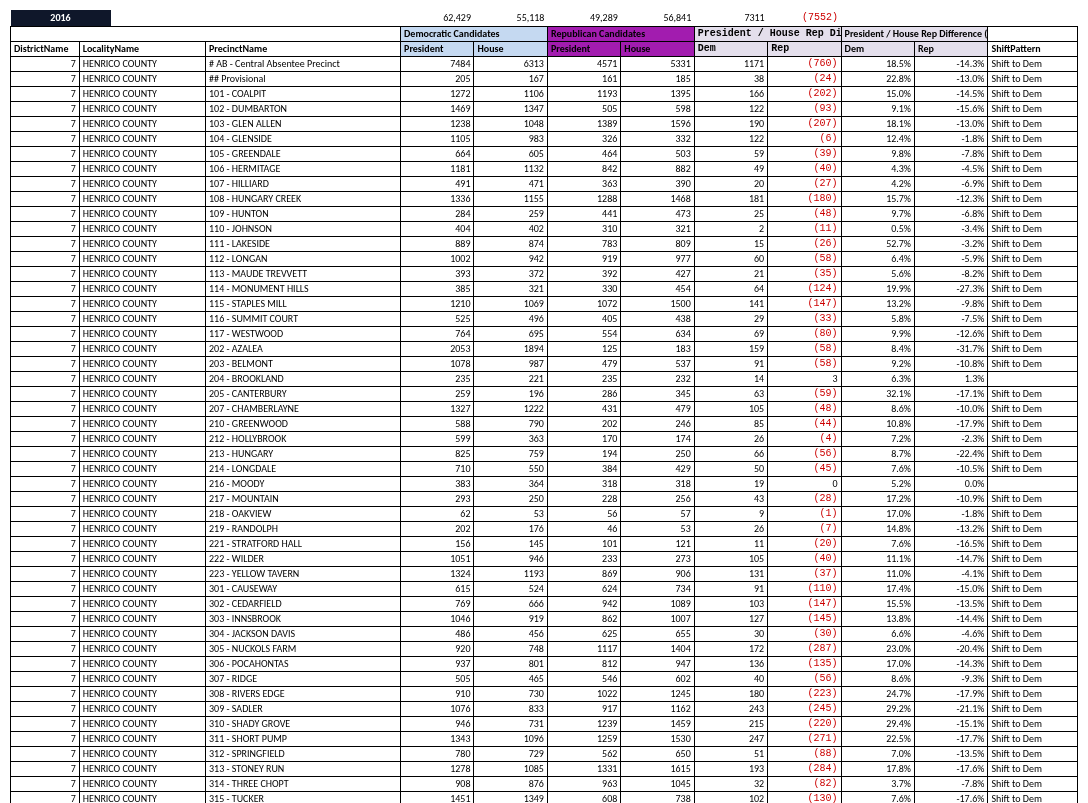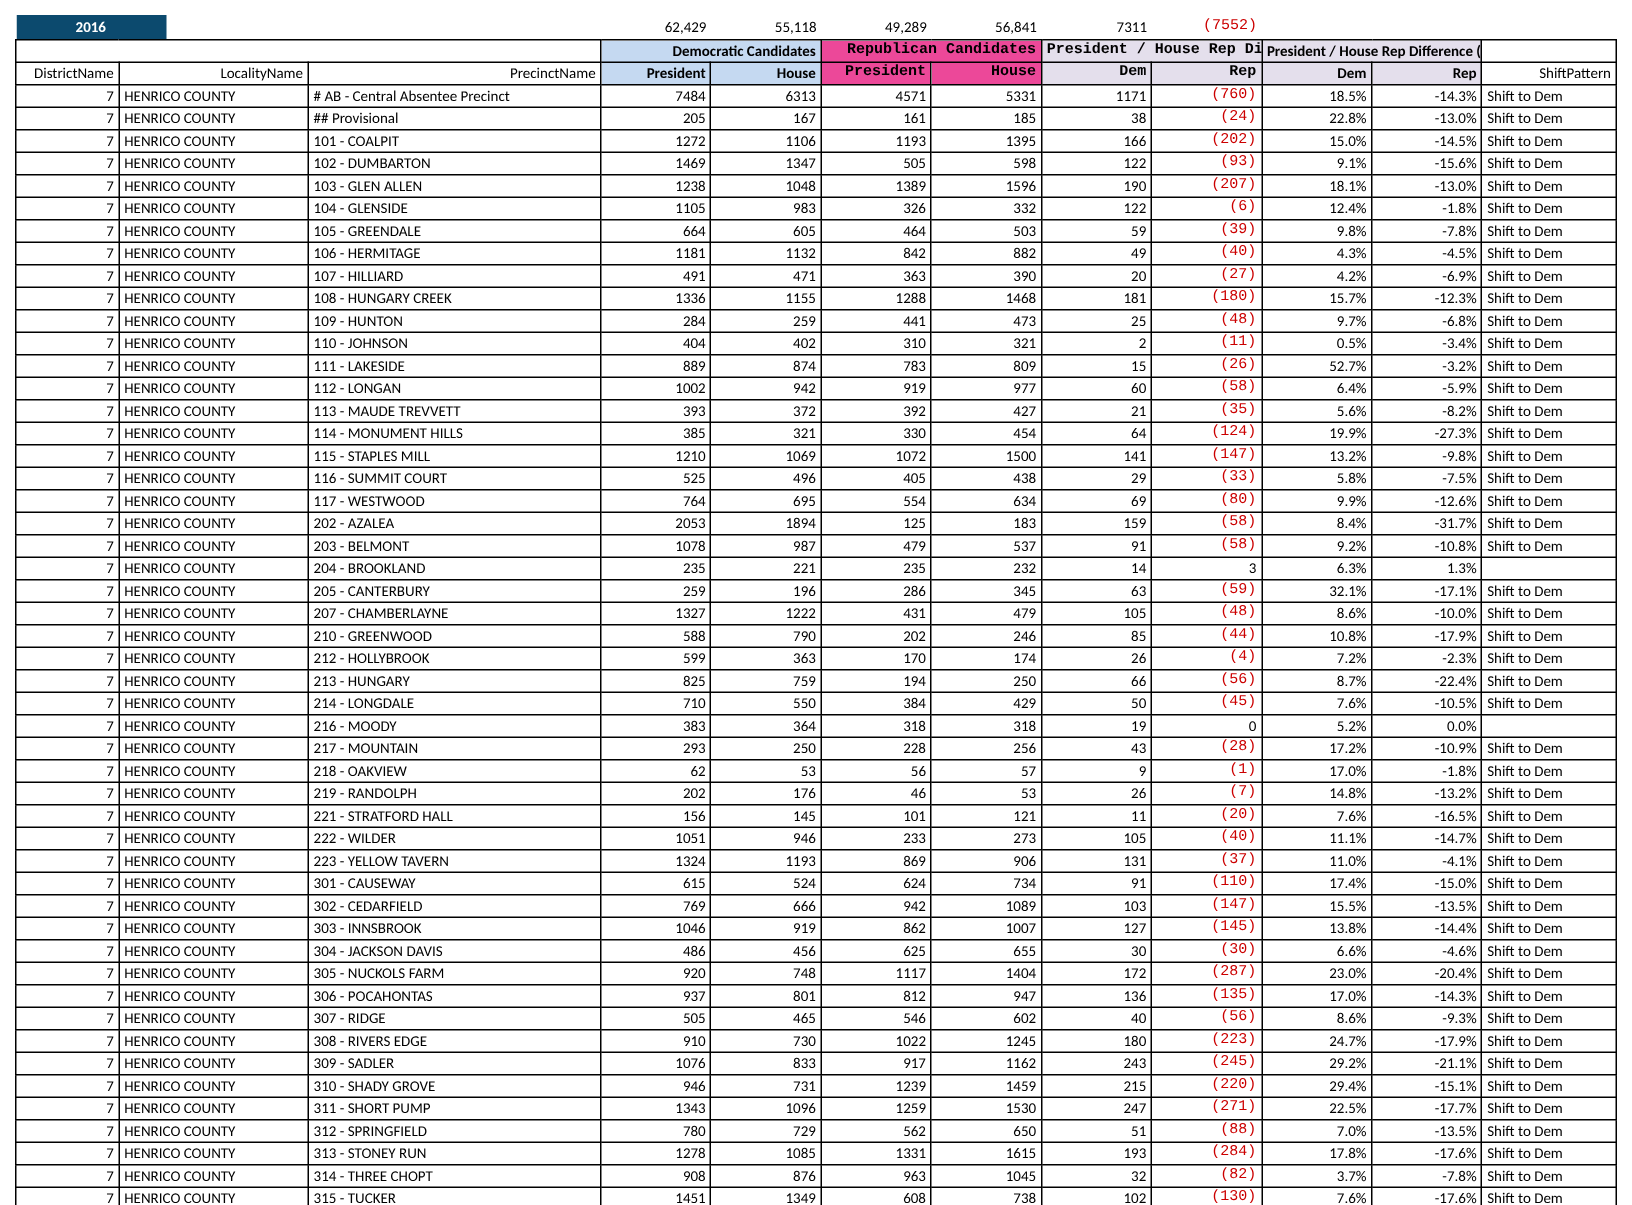--- a/index.html
+++ b/index.html
@@ -5,21 +5,21 @@
   * { box-sizing: border-box; }
   body {
     margin: 0;
     padding: 10px;
     font-family: Calibri, Arial, sans-serif;
     font-size: 10px;
     background: #fff;
     color: #000;
   }
   .year-badge {
-    background: #0c4a6e;
+    background: #0f172a;
     color: #fff;
     font-weight: bold;
     text-align: center;
     padding: 1px 6px;
     display: inline-block;
     width: 100px;
   }
   table {
     border-collapse: collapse;
     width: 100%;
@@ -29,28 +29,28 @@
     border: 1px solid #000;
     padding: 0 3px;
     height: 14px;
     line-height: 14px;
     font-size: 10px;
     white-space: nowrap;
     overflow: hidden;
   }
   .num { text-align: right; }
   .txt { text-align: left; }
-  .ctr { text-align: right; }
+  .ctr { text-align: left; }
   .red { color: #c00; font-family: Liberation Mono, monospace; }
   
   .hdr-dem { background: #c5d9f1; }
-  .hdr-rep { background: #ec4899; font-family: Liberation Mono, monospace; }
+  .hdr-rep { background: #a21caf; }
   .hdr-diff { background: #e4dfec; font-family: Liberation Mono, monospace; }
   .hdr-pct { background: #e4dfec; }
-  .hdr-main { background: #fff; font-weight: normal; }
+  .hdr-main { background: #fff; font-weight: bold; }
   .top-totals td { border: none; }
   col.c-dist   { width: 60px; }
   col.c-loc    { width: 110px; }
   col.c-prec   { width: 170px; }
   col.c-num    { width: 64px; }
   col.c-shift  { width: 78px; }
 </style>
 </head>
 <body>
 

